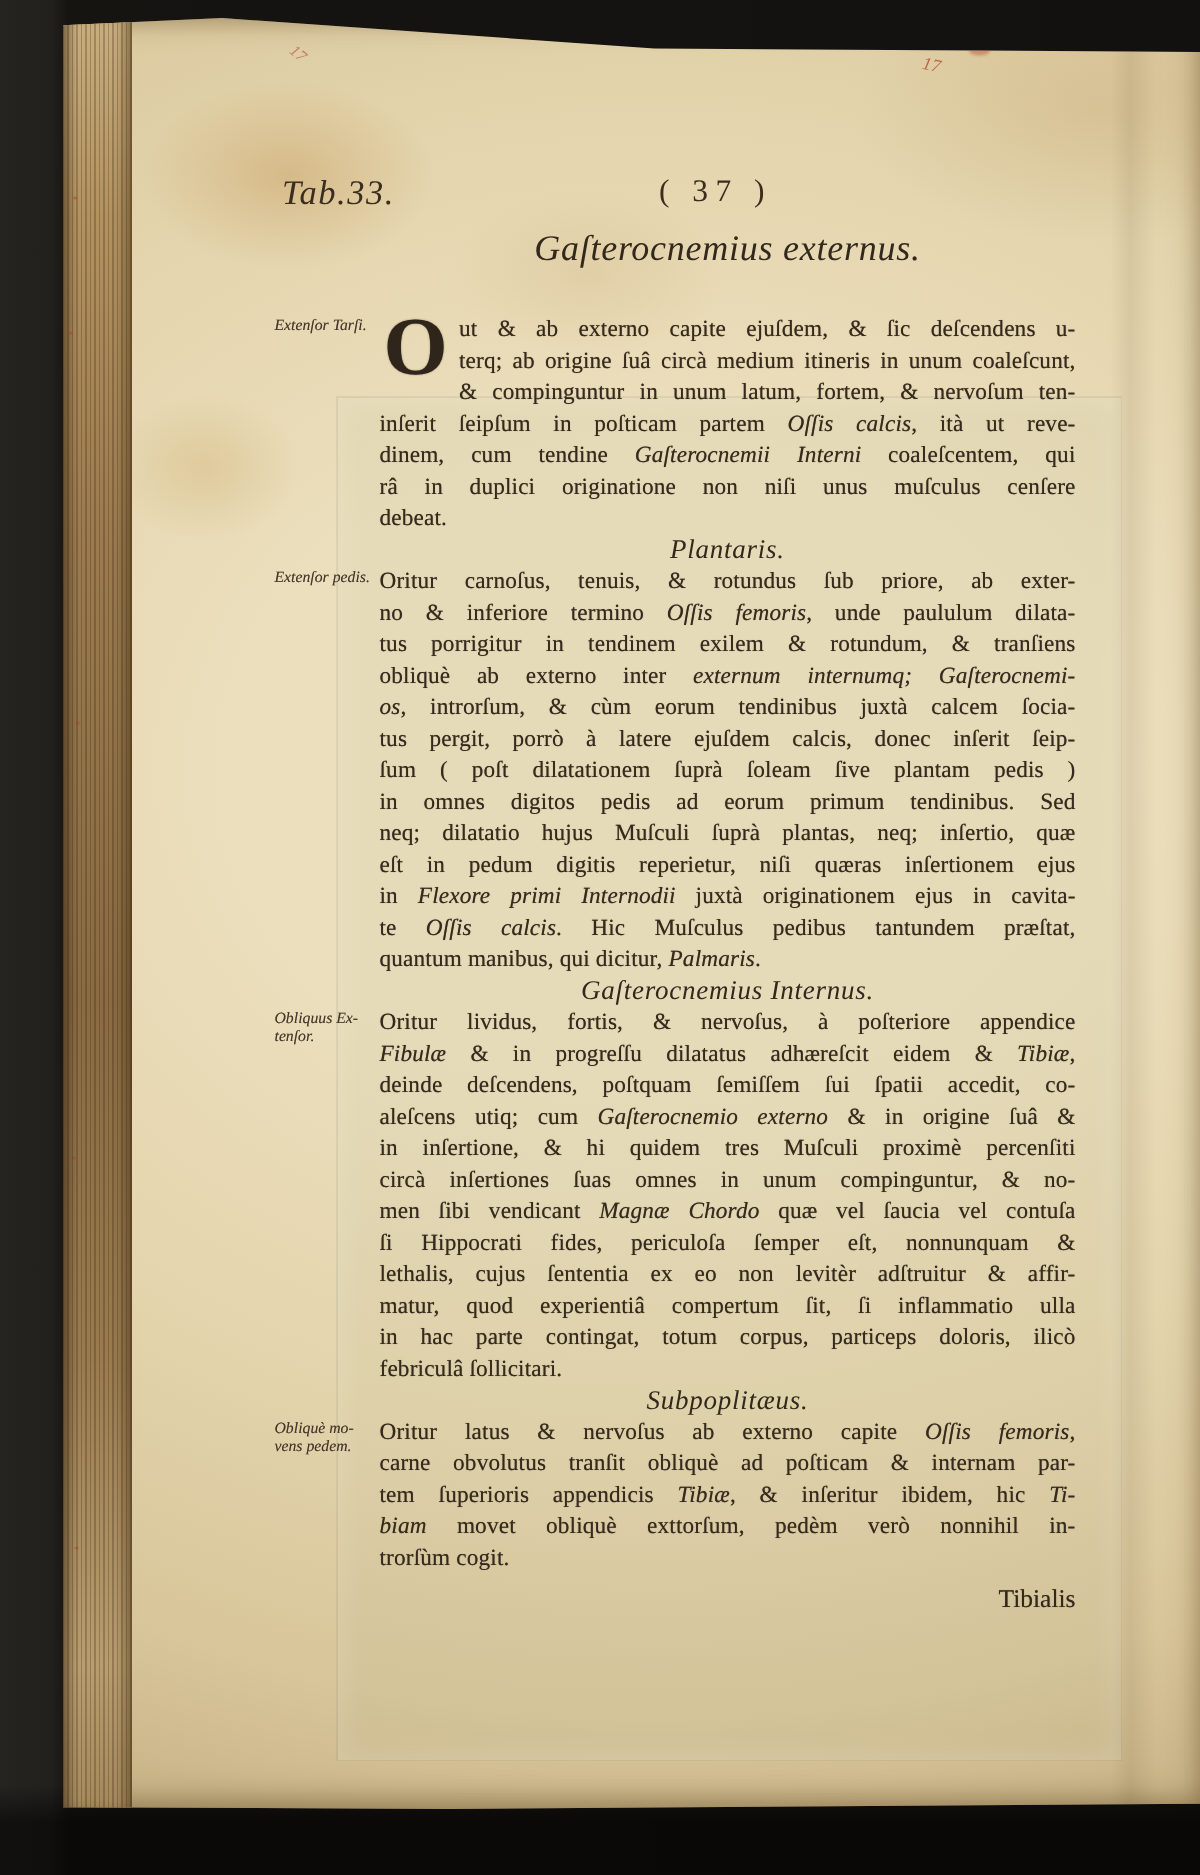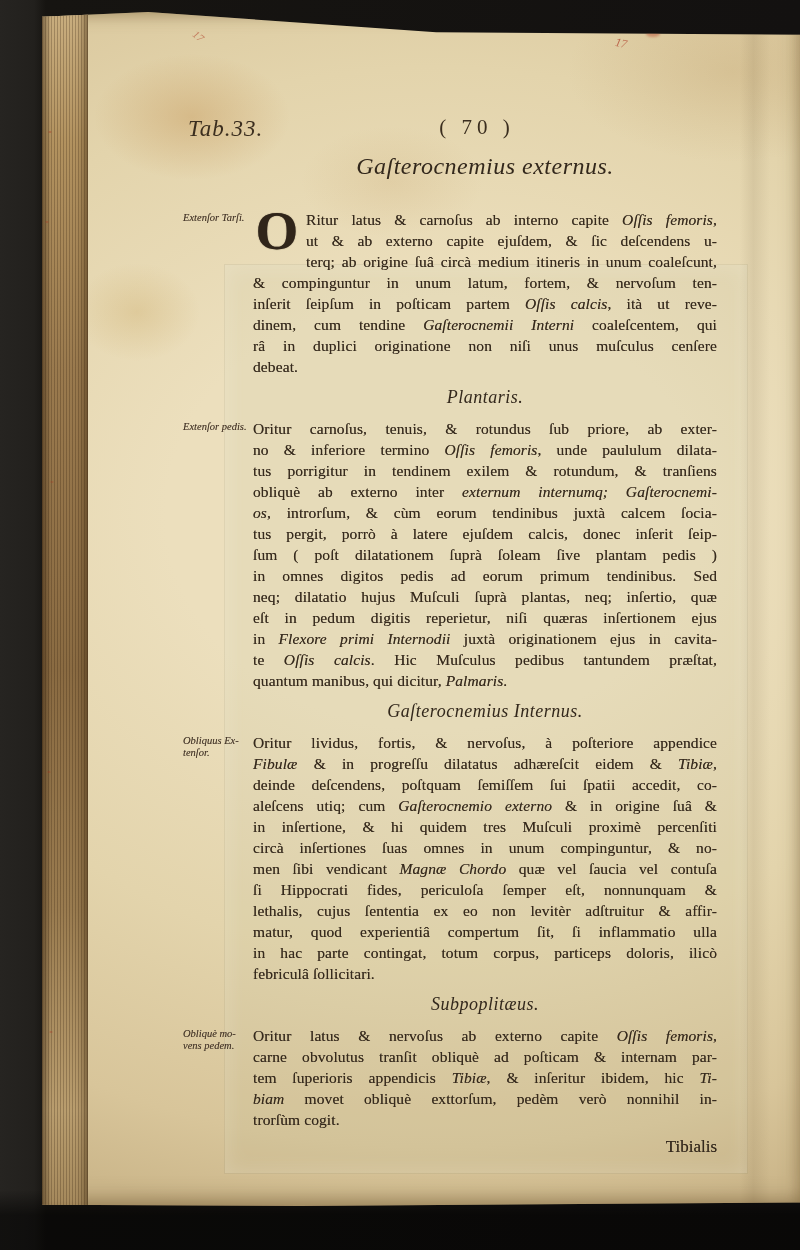--- a/index.html
+++ b/index.html
@@ -61,21 +61,21 @@
     transform:rotate(12deg);
   }
   .red-mark.m1{left:151px;top:18px;transform:rotate(40deg);font-size:11px;opacity:.8;}
   .red-mark.m2{left:573px;top:24px;}
   .red-smudge{
     position:absolute;left:604px;top:18px;width:14px;height:7px;border-radius:60% 40% 50% 50%;
     background:rgba(178,52,30,.38);filter:blur(1px);
   }
   .text-column{position:absolute;left:211px;top:143px;width:464px;}
   .section-heading{
-    text-align:center;font-style:italic;font-size:18px;line-height:21px;margin:10px 0;
+    text-align:center;font-style:italic;font-size:18px;line-height:21px;margin:0 0;
     color:#33281c;letter-spacing:.5px;
   }
   .section-heading.page-title{font-size:24px;line-height:22px;margin:0 0 32px 0;}
   .paragraph{position:relative;margin:0;}
   .text-line{
     font-size:15.5px;line-height:21px;height:21px;
     text-align:justify;text-align-last:justify;
     letter-spacing:.1px;
     text-shadow:0 0 .5px rgba(54,42,29,.65);
   }
@@ -103,30 +103,29 @@
   <div class="book-page">
     <div class="edge-stack"></div>
     <div class="show-through"></div>
     <div class="crease"></div>
 
     <div class="red-mark m1">17</div>
     <div class="red-mark m2">17</div>
     <div class="red-smudge"></div>
 
     <div class="tab-label">Tab.33.</div>
-    <div class="page-number">( 70 )</div>
+    <div class="page-number">( 37 )</div>
 
     <div class="text-column" id="text-column">
         <div class="section-heading page-title">Gaſterocnemius externus.</div>
         <div class="paragraph">
           <div class="margin-note">
             <div class="mnote-line">Extenſor Tarſi.</div>
           </div>
           <div class="drop-cap">O</div>
-          <div class="text-line"><span>Ritur latus &amp; carnoſus ab interno capite </span><span class="it">Oſſis femoris</span><span>,</span></div>
           <div class="text-line"><span>ut &amp; ab externo capite ejuſdem, &amp; ſic deſcendens u-</span></div>
           <div class="text-line"><span>terq; ab origine ſuâ circà medium itineris in unum coaleſcunt,</span></div>
           <div class="text-line"><span>&amp; compinguntur in unum latum, fortem, &amp; nervoſum ten-</span></div>
           <div class="text-line"><span>inſerit ſeipſum in poſticam partem </span><span class="it">Oſſis calcis</span><span>, ità ut reve-</span></div>
           <div class="text-line"><span>dinem, cum tendine </span><span class="it">Gaſterocnemii Interni</span><span> coaleſcentem, qui</span></div>
           <div class="text-line"><span>râ in duplici originatione non niſi unus muſculus cenſere</span></div>
           <div class="text-line short"><span>debeat.</span></div>
         </div>
         <div class="section-heading">Plantaris.</div>
         <div class="paragraph">

